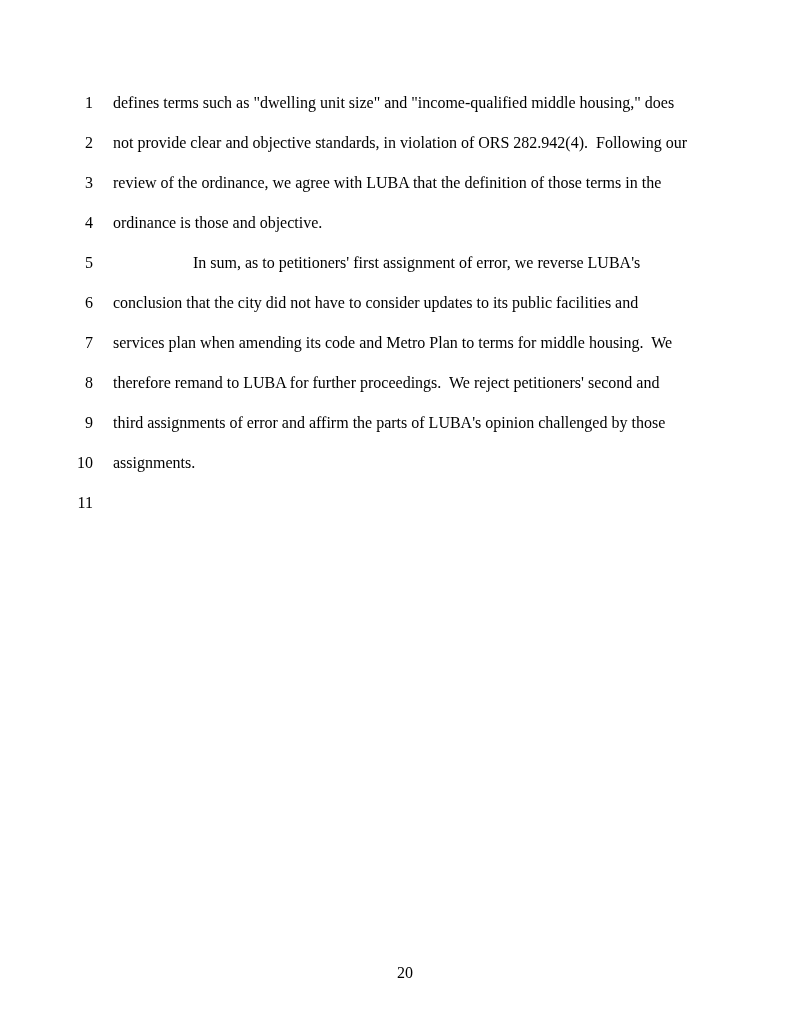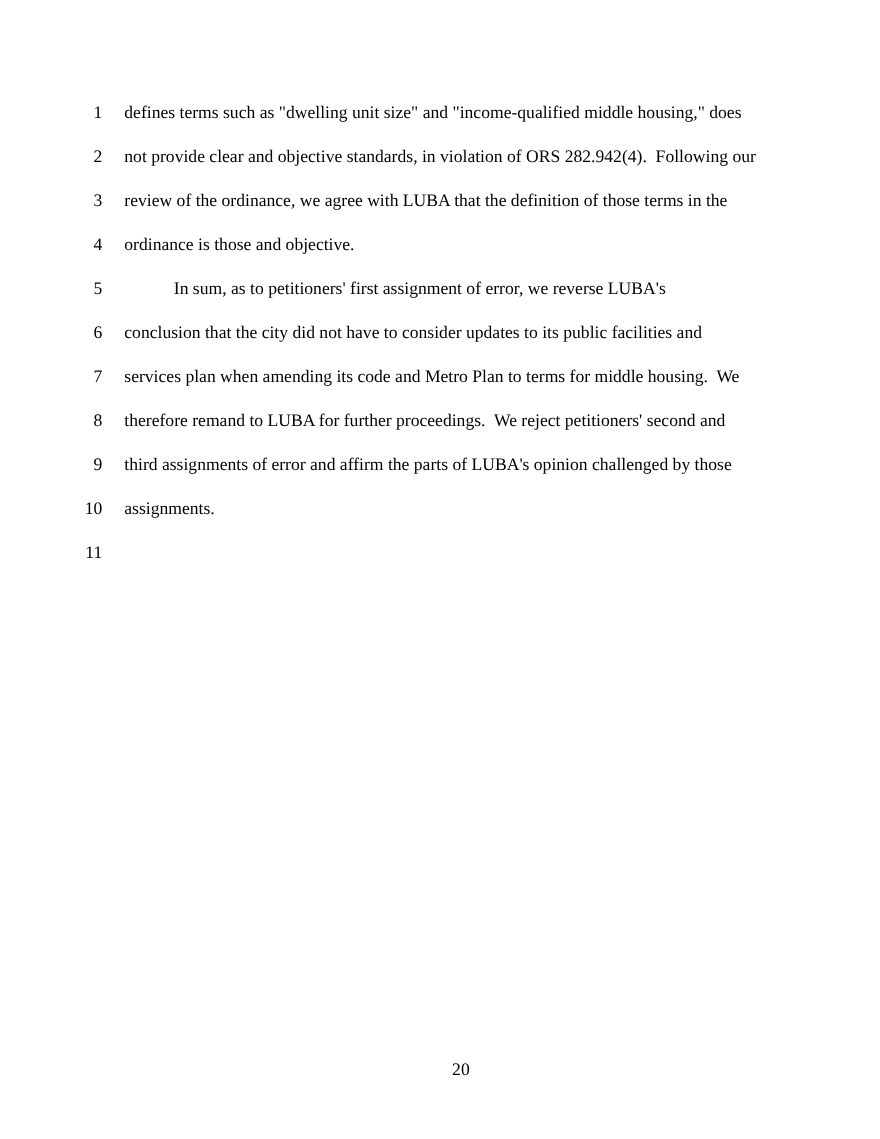--- a/index.html
+++ b/index.html
@@ -37,26 +37,26 @@
     width: 93px;
     flex: 0 0 93px;
     text-align: right;
     white-space: pre;
   }
   .line-text {
     margin-left: 20px;
     white-space: pre;
   }
   .line-row.indent .line-text {
-    margin-left: 65px; 
+    margin-left: 100px; 
   }
   .page-footer {
     position: absolute;
     top: 963px;
-    left: 113px;
+    left: 99px;
     width: 612px;
     text-align: center;
     font-size: 16px;
     line-height: 20px;
   }
 </style>
 </head>
 <body>
 
 <div class="page">

